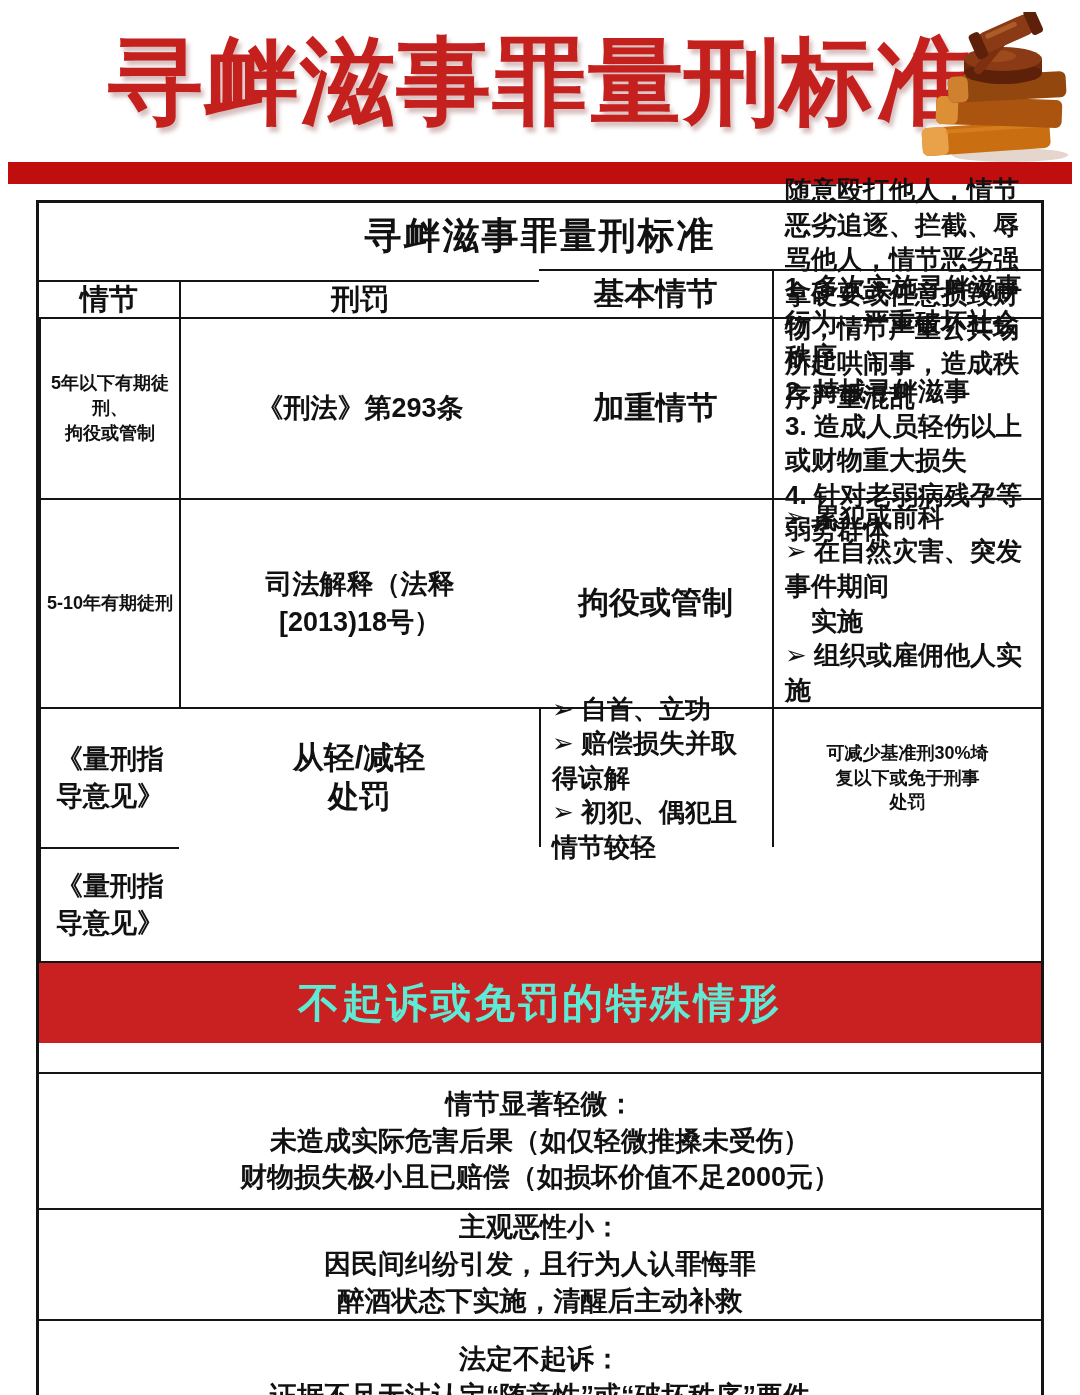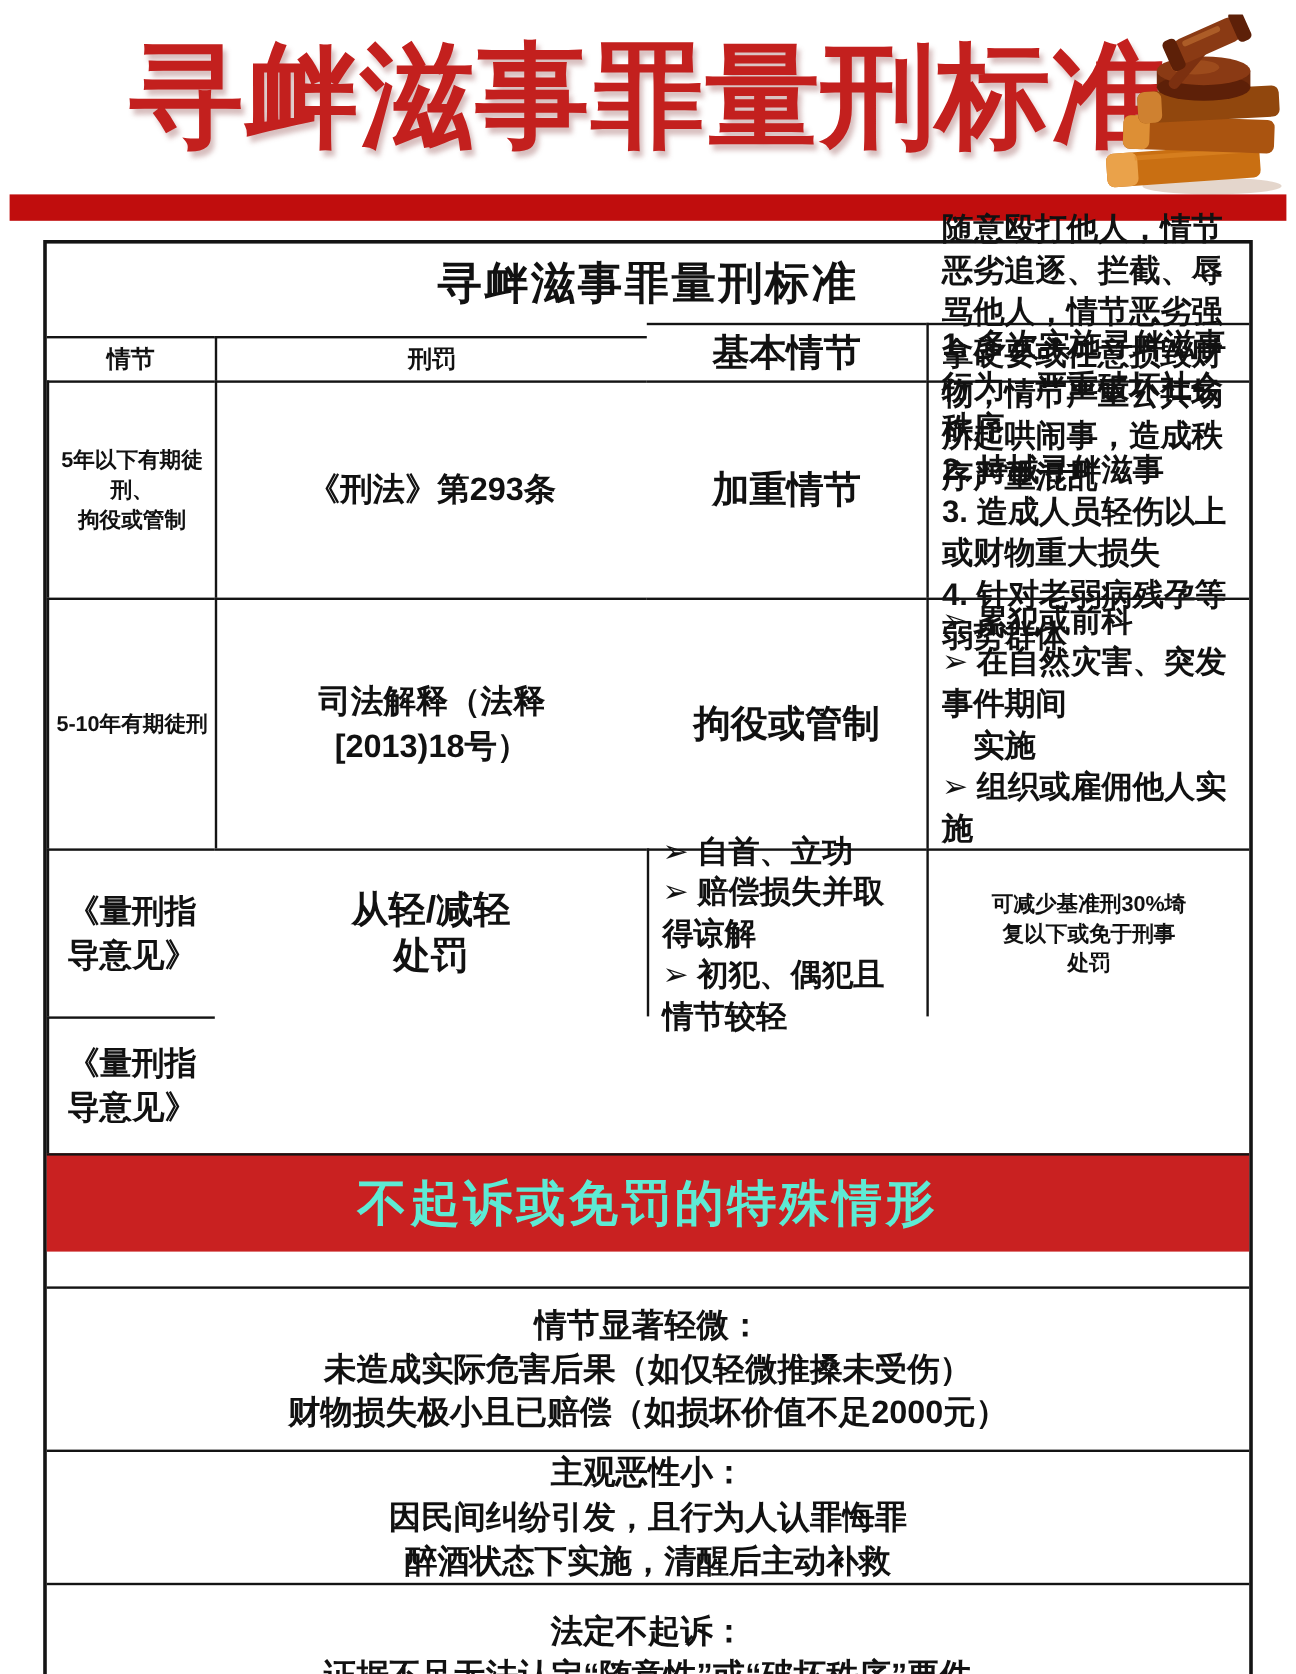--- a/index.html
+++ b/index.html
@@ -20,21 +20,21 @@
 
   
   .doc { width:1008px; margin:16px 0 0 36px; border:3px solid #141414; background:#fff; }
   .t-title { height:66px; display:flex; align-items:center; justify-content:center;
              font-size:37px; font-weight:800; letter-spacing:2px; }
   .t-grid { display:grid; grid-template-columns:140px 360px 233px 269px;
             grid-template-rows:48px 181px 209px 140px 114px; }
   .cell { border-top:2px solid #141414; display:flex; align-items:center; justify-content:center;
           text-align:center; white-space:pre-line; }
   .bl { border-left:2px solid #141414; }
-  .head { font-size:20px; font-weight:800;margin-top:11px; }
+  .head { font-size:29px; font-weight:800;margin-top:11px; }
   .cat { font-size:31px; font-weight:800; line-height:1.25; padding:4px; }
   .detail { justify-content:flex-start; text-align:left; padding:10px 11px;
             font-size:26px; font-weight:600; line-height:1.33; }
   .pen { font-size:18px; font-weight:600; line-height:1.38; padding:4px; }
   .basis { font-size:27px; font-weight:600; line-height:1.38; padding:4px; }
 
   .banner { height:82px; border-top:2px solid #141414; background:#c92121; color:#5eead4;
             display:flex; align-items:center; justify-content:center;
             font-size:41px; font-weight:800; letter-spacing:3px; }
   .note { border-top:2px solid #141414; display:flex; flex-direction:column;

